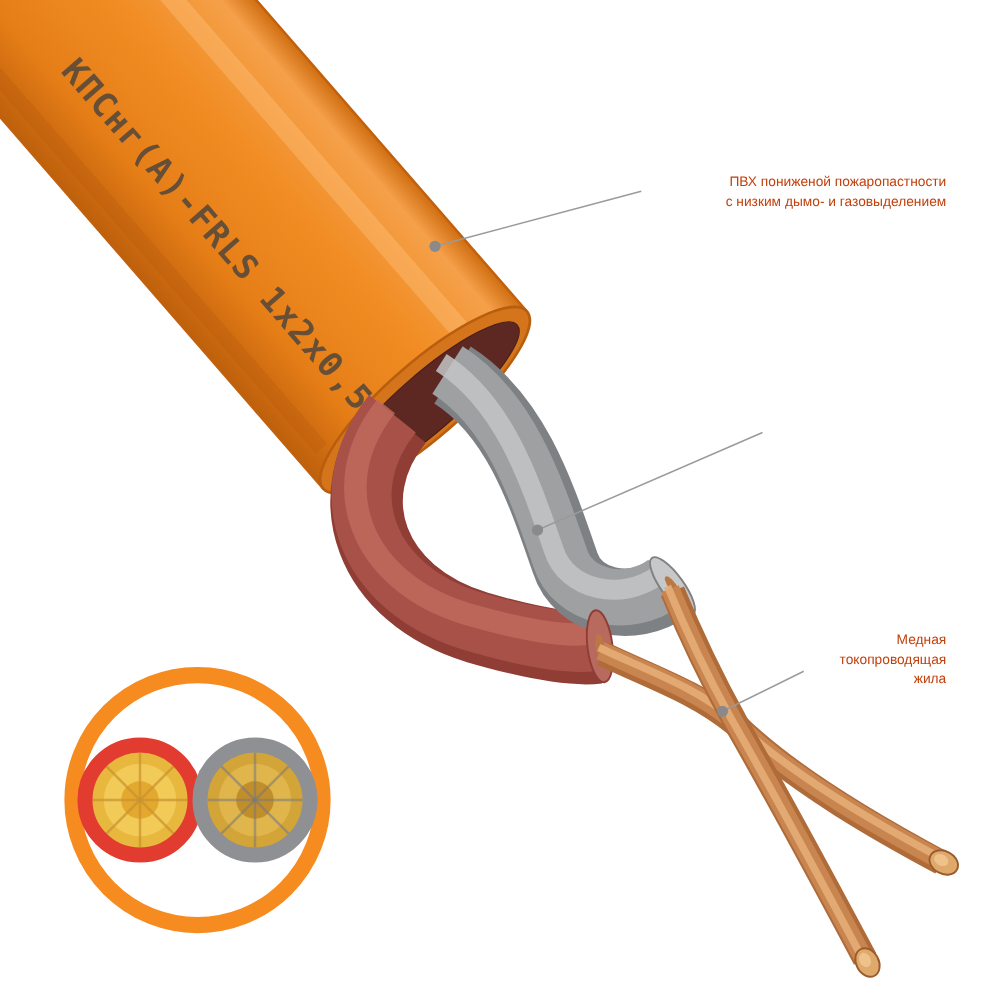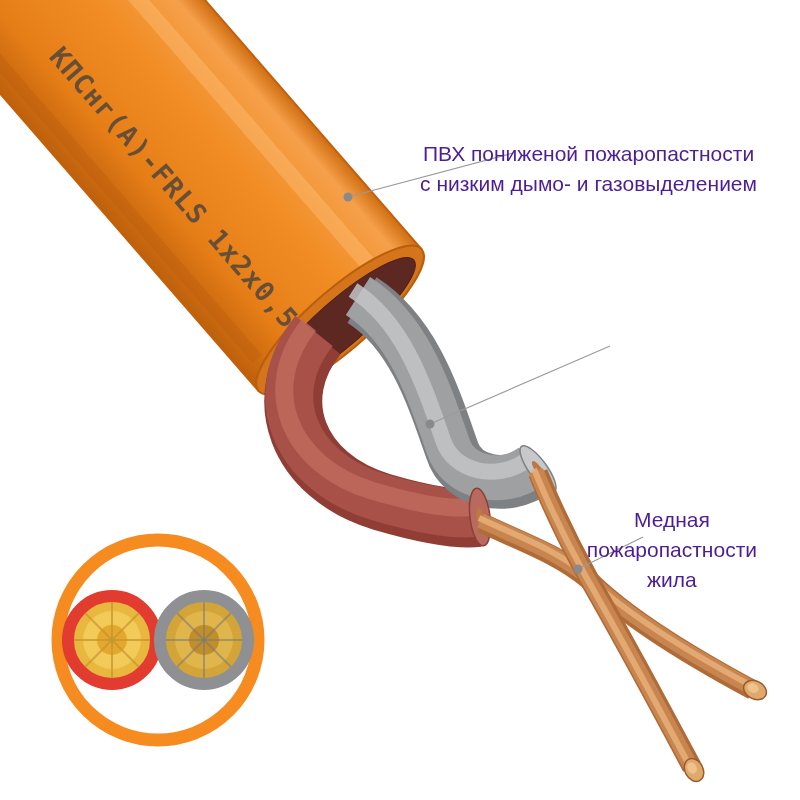--- a/index.html
+++ b/index.html
@@ -7,24 +7,24 @@
     position:relative;
     width:800px;height:800px;
     background:#ffffff;
     overflow:hidden;
     font-family:"Liberation Sans", sans-serif;
   }
   .stage svg{position:absolute;left:0;top:0;}
   .callout{
     position:absolute;
     right:43px;
-    text-align:center;
-    font-size:21px;
+    text-align:right;
+    font-size:11px;
     line-height:1.42;
-    color:#4c1d95;
+    color:#c2410c;
     white-space:pre-line;
   }
   .callout-jacket{top:139px;}
   .callout-silicone{top:315px;}
   .callout-core{top:505px;}
 </style>
 </head>
 <body>
 
 <div class="stage">
@@ -137,16 +137,16 @@
       <circle cx="430" cy="424" r="4.5" fill="#8A8A8A" stroke="none"></circle>
       <circle cx="578" cy="569" r="4.5" fill="#8A8A8A" stroke="none"></circle>
     </g>
   </svg>
 
   <div class="callout callout-jacket">ПВХ пониженой пожаропастности
 с низким дымо- и газовыделением</div>
 
 
   <div class="callout callout-core">Медная
-пожаропастности
+токопроводящая
 жила</div>
 
 </div>
 
 </body></html>

